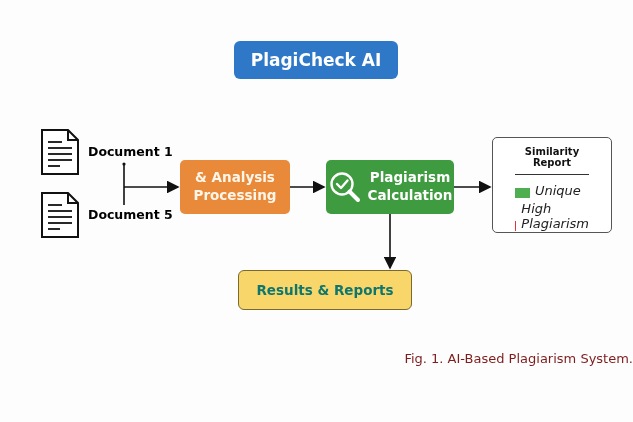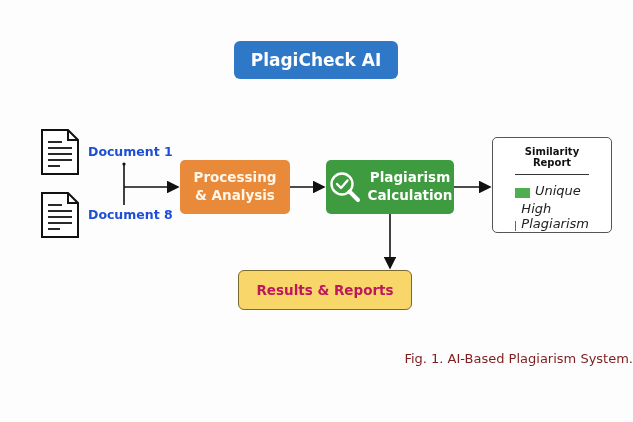--- a/index.html
+++ b/index.html
@@ -7,35 +7,35 @@
     width: 633px; height: 422px; background: #fdfdfd; position: relative; overflow: hidden;
     font-family: "DejaVu Sans", sans-serif;
   }
   .abs { position: absolute; }
   .title-box {
     left: 234px; top: 41px; width: 164px; height: 38px; background: #2f78c8;
     border-radius: 6px; color: #fff; font-weight: bold; font-size: 17px;
     display: flex; align-items: center; justify-content: center;
   }
   .doc-icon { width: 40px; height: 48px; }
-  .doc-label { font-weight: bold; font-size: 12.5px; color: #1d4ed8; }
+  .doc-label { font-weight: bold; font-size: 12.5px; color: #000000; }
   .proc-box {
     left: 180px; top: 160px; width: 110px; height: 54px; background: #e88a3a;
     border-radius: 5px; color: #fff6ea; font-weight: bold; font-size: 13.5px;
     display: flex; align-items: center; justify-content: center; text-align: center; line-height: 1.3;
   }
   .sim-box {
     left: 326px; top: 160px; width: 128px; height: 54px; background: #3f9b3f;
     border-radius: 5px; color: #fff; font-weight: bold; font-size: 13.5px;
     display: flex; align-items: center; justify-content: center; line-height: 1.3;
   }
   .sim-box .txt { text-align: center; margin-left: 6px; }
   .results-box {
     left: 238px; top: 270px; width: 174px; height: 40px; background: #f8d66a;
-    border: 1px solid #7a6a30; border-radius: 6px; color: #be185d; font-weight: bold; font-size: 13.5px;
+    border: 1px solid #7a6a30; border-radius: 6px; color: #0f766e; font-weight: bold; font-size: 13.5px;
     display: flex; align-items: center; justify-content: center; box-sizing: border-box;
   }
   .report-box {
     left: 492px; top: 137px; width: 120px; height: 96px; background: #fff;
     border: 1px solid #555; border-radius: 5px; box-sizing: border-box; padding: 8px 22px;
   }
   .report-title { font-weight: bold; font-size: 10px; color: #111; text-align: center; padding-bottom: 6px; border-bottom: 1px solid #333; margin-bottom: 8px; }
   .legend-item { display: flex; align-items: flex-end; font-size: 13px; color: #222; margin-bottom: 3px; font-style: italic; }
   .swatch { width: 15px; height: 10px; margin-right: 5px; }
   .caption { left: 0; width: 633px; top: 351px; text-align: right; font-size: 13px; color: #7f1d1d; }
@@ -75,26 +75,26 @@
 
 <svg class="abs doc-icon" style="left:40px;top:191px;" viewBox="0 0 40 48">
   <path d="M2,2 H28 L38,12 V46 H2 Z" fill="#fff" stroke="#111" stroke-width="2"></path>
   <path d="M28,2 V12 H38" fill="none" stroke="#111" stroke-width="2"></path>
   <line x1="8" y1="14" x2="22" y2="14" stroke="#111" stroke-width="1.8"></line>
   <line x1="8" y1="20" x2="32" y2="20" stroke="#111" stroke-width="1.8"></line>
   <line x1="8" y1="26" x2="32" y2="26" stroke="#111" stroke-width="1.8"></line>
   <line x1="8" y1="32" x2="32" y2="32" stroke="#111" stroke-width="1.8"></line>
   <line x1="8" y1="38" x2="20" y2="38" stroke="#111" stroke-width="1.8"></line>
 </svg>
-<div class="abs doc-label" style="left:88px;top:207px;">Document 8</div>
+<div class="abs doc-label" style="left:88px;top:207px;">Document 5</div>
 
 <div class="abs proc-box">
   <div>
+    <div>&amp; Analysis</div>
     <div>Processing</div>
-    <div>&amp; Analysis</div>
   </div>
 </div>
 
 <div class="abs sim-box">
   <svg width="34" height="34" viewBox="0 0 34 34">
     <circle cx="14" cy="14" r="10.5" fill="none" stroke="#fff" stroke-width="2.4"></circle>
     <path d="M9,14 L13,18 L19.5,10.5" fill="none" stroke="#fff" stroke-width="2.4" stroke-linecap="round" stroke-linejoin="round"></path>
     <line x1="21.5" y1="21.5" x2="30" y2="30" stroke="#fff" stroke-width="4" stroke-linecap="round"></line>
   </svg>
   <div class="txt">

